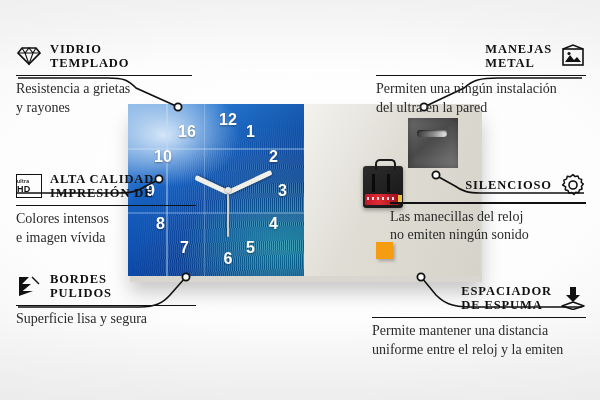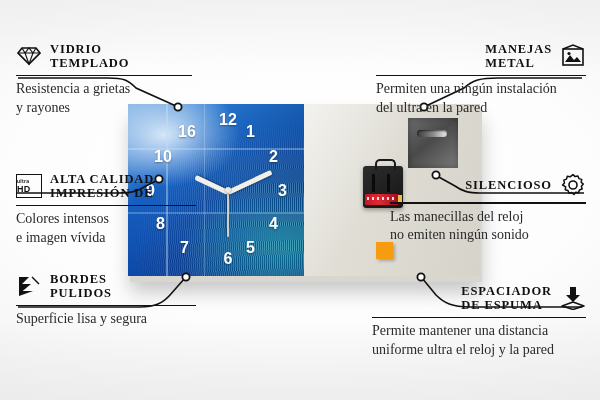--- a/index.html
+++ b/index.html
@@ -294,15 +294,15 @@
       </span>
       <span class="ico">
         <svg width="26" height="24" viewBox="0 0 26 24">
             <path d="M10 1 h6 v8 h4 l-7 7 -7-7 h4z" fill="#111"></path>
             <path d="M13 16 L24 20 L13 23.5 L2 20z" fill="none" stroke="#111" stroke-width="1.5" stroke-linejoin="round"></path>
           </svg>
       </span>
     </div>
     <div class="rule"></div>
     <div class="cdesc">Permite mantener una distancia</div>
-    <div class="cdesc">uniforme ultra el reloj y la pared</div>
+    <div class="cdesc">uniforme entre el reloj y la emiten</div>
   </div>
 </div>
 
 </body></html>

